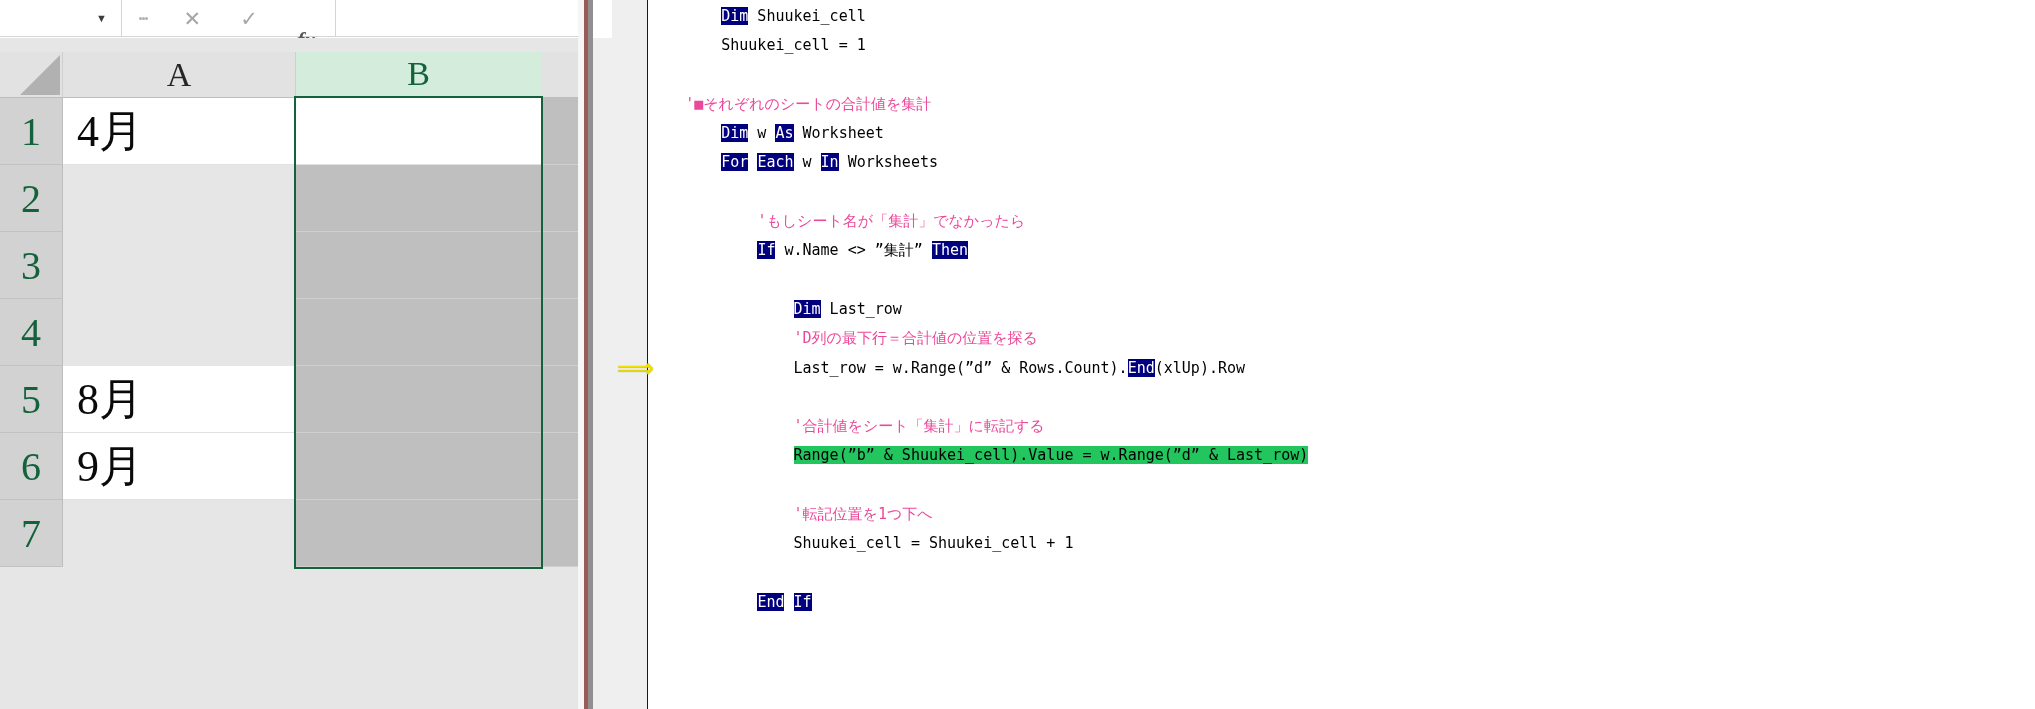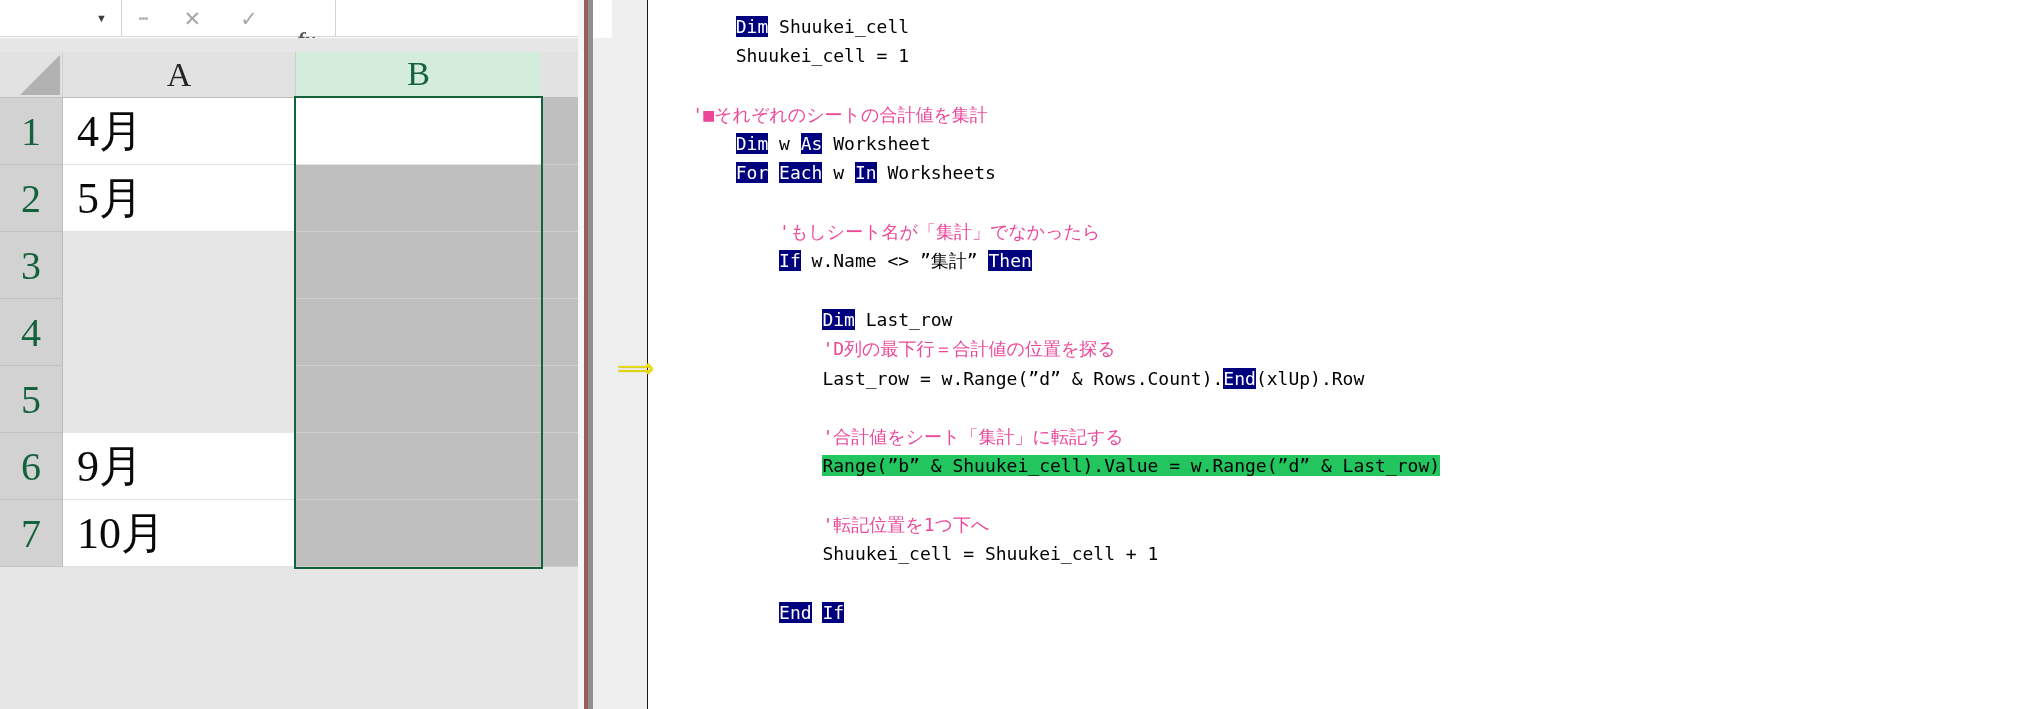--- a/index.html
+++ b/index.html
@@ -61,22 +61,22 @@
   .bar-gray{position:absolute;top:0;width:5px;height:709px;background:#8f8f8f;}
   .bar-white{position:absolute;top:0;width:6px;height:709px;background:#f6f6f6;}
 
   
   .vba{position:absolute;left:612px;top:0;width:1423px;height:709px;background:#fff;overflow:hidden;}
   .vba-margin{position:absolute;left:0;top:0;width:36px;height:709px;background:#efefef;
               border-right:1px solid #1a1a1a;box-sizing:border-box;}
   .margin-arrow{position:absolute;left:5px;top:355px;width:26px;height:26px;color:#f2e200;font-size:26px;
                 line-height:26px;text-align:center;text-shadow:0 0 1px #8a8200;}
   .code{position:absolute;left:37px;top:0;width:1386px;height:709px;
-        font-family:"DejaVu Sans Mono","Liberation Mono",monospace;font-size:18px;line-height:29.3px;
-        white-space:pre;color:#000;padding-top:12px;box-sizing:border-box;}
+        font-family:"DejaVu Sans Mono","Liberation Mono",monospace;font-size:15px;line-height:29.3px;
+        white-space:pre;color:#000;padding-top:2px;box-sizing:border-box;}
   .ln{height:29.3px;white-space:pre;}
   .kw{background:#00007f;color:#fff;}
   .cm{color:#ec4899;}
   .hl{background:#22c55e;}
 </style>
 </head>
 <body>
 
 <div class="screen">
 
@@ -110,48 +110,47 @@
 
       <div id="rows">
           <div class="row" style="top: 60px;">
             <div class="rowhdr">1</div>
             <div class="cell-a">4月</div>
             <div class="cell-b active"></div>
             <div class="cell-tail"></div>
           </div>
           <div class="row" style="top: 127px;">
             <div class="rowhdr">2</div>
-            <div class="cell-a">5月</div>
             <div class="cell-b"></div>
             <div class="cell-tail"></div>
           </div>
           <div class="row" style="top: 194px;">
             <div class="rowhdr">3</div>
             <div class="cell-b"></div>
             <div class="cell-tail"></div>
           </div>
           <div class="row" style="top: 261px;">
             <div class="rowhdr">4</div>
             <div class="cell-b"></div>
             <div class="cell-tail"></div>
           </div>
           <div class="row" style="top: 328px;">
             <div class="rowhdr">5</div>
+            <div class="cell-a">8月</div>
             <div class="cell-b"></div>
             <div class="cell-tail"></div>
           </div>
           <div class="row" style="top: 395px;">
             <div class="rowhdr">6</div>
             <div class="cell-a">9月</div>
             <div class="cell-b"></div>
             <div class="cell-tail"></div>
           </div>
           <div class="row" style="top: 462px;">
             <div class="rowhdr">7</div>
-            <div class="cell-a">10月</div>
             <div class="cell-b"></div>
             <div class="cell-tail"></div>
           </div>
         </div>
       <div class="sel-outline" id="sel-outline" style="top: 58px; height: 473px;"></div>
     </div>
   </div>
 
   <div class="splitbg"></div>
   <div class="splitbg top"></div>

